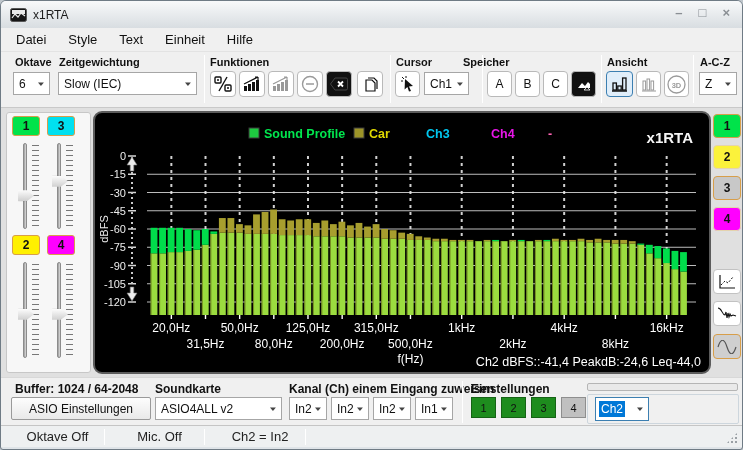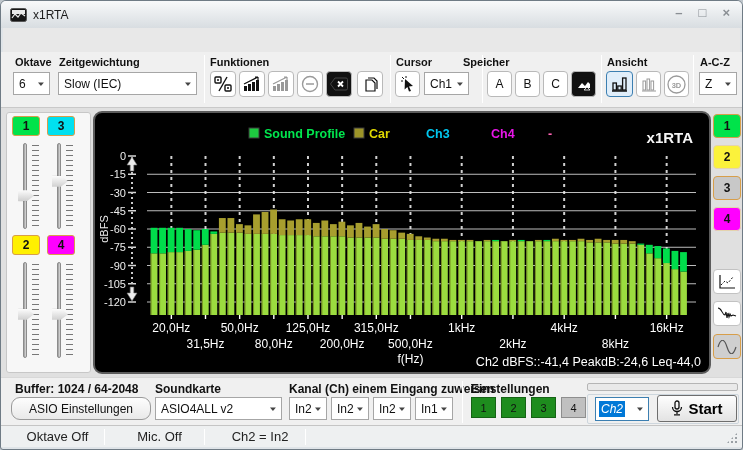--- a/index.html
+++ b/index.html
@@ -42,31 +42,31 @@
   svg text{font-family:"Liberation Sans",sans-serif;}
   .rightstrip .rbtn{position:absolute;left:712px;width:28px;height:24px;border-radius:4px;border:1px solid #e4d3ae;
         font-size:12px;font-weight:bold;color:#111;display:flex;align-items:center;justify-content:center;}
   .rbtn.gold{border:1px solid #d79e4a;}
   .ibtn{position:absolute;left:712px;width:28px;height:25px;background:#fff;border:1px solid #c2c2c2;border-radius:4px;
         display:flex;align-items:center;justify-content:center;}
   .ibtn.active{background:#cfcfcf;border:1px solid #d79e4a;}
   
   .bottompanel{position:absolute;left:0;top:376px;width:100%;height:48px;background:#f0f0f0;border-top:1px solid #d8d8d8;}
   .blabel{position:absolute;font-size:12px;font-weight:bold;color:#111;top:4px;white-space:nowrap;}
-  .button{position:absolute;background:linear-gradient(#fdfdfd,#e9e9e9);border:1px solid #9a9a9a;border-radius:9px;
+  .button{position:absolute;background:linear-gradient(#fdfdfd,#e9e9e9);border:1px solid #9a9a9a;border-radius:2px;
         font-size:12px;color:#111;display:flex;align-items:center;justify-content:center;}
   .vsep{position:absolute;top:3px;height:42px;width:1px;background:#d4d4d4;border-right:1px solid #fff;}
   .lvl{position:absolute;width:25px;height:21px;top:19px;background:#c0c0c0;border:1px solid #8e8e8e;
         font-size:11px;color:#111;display:flex;align-items:center;justify-content:center;}
   .lvl.on{background:#1e8c1e;border-color:#156315;}
   .progress{position:absolute;left:586px;top:5px;width:151px;height:8px;background:#e9e9e9;border:1px solid #b5b5b5;border-radius:2px;}
   .recgroup{position:absolute;left:586px;top:16px;width:152px;height:30px;border:1px solid #cdd6dd;border-radius:2px;}
   .chsel{position:absolute;left:594px;top:19px;width:54px;height:24px;background:#fff;border:1px solid #3c7fb1;
         display:flex;align-items:center;padding:0 14px 0 3px;font-size:12px;}
-  .chsel .hl{background:#0078d7;color:#fff;padding:1px 2px;font-style:italic;}
+  .chsel .hl{background:#0078d7;color:#fff;padding:1px 2px;}
   .chsel .arr{position:absolute;right:3px;top:50%;transform:translateY(-54%) scaleY(.62);font-size:10px;color:#444;}
   .startbtn{position:absolute;left:656px;top:17px;width:80px;height:27px;background:linear-gradient(#fefefe,#e3e3e3);
         border:1px solid #6e6e6e;border-radius:3px;display:flex;align-items:center;justify-content:center;gap:5px;
         font-size:15px;font-weight:bold;color:#000;}
   
   .statusbar{position:absolute;left:0;top:424px;width:100%;height:22px;background:#eef0f1;border-top:1px solid #c5c5c5;
         display:flex;align-items:center;font-size:13px;color:#222;}
   .spanel{padding-left:10px;white-space:nowrap;}
   .ssep{width:1px;height:16px;background:#b9b9b9;border-right:1px solid #fff;}
   .grip{position:absolute;right:4px;bottom:3px;width:12px;height:12px;
@@ -85,20 +85,27 @@
       <path d="M2 10 L5 6 L8 9 L11 5 L15 8" stroke="#e9e9e9" stroke-width="1.2" fill="none"></path>
     </svg>
     <span class="title">x1RTA</span>
     <div class="winbtns">
       <span>–</span>
       <span>□</span>
       <span>×</span>
     </div>
   </div>
 
+  <div class="menubar">
+    <span class="menuitem">Datei</span>
+    <span class="menuitem">Style</span>
+    <span class="menuitem">Text</span>
+    <span class="menuitem">Einheit</span>
+    <span class="menuitem">Hilfe</span>
+  </div>
 
   <div class="toolbar">
     <span class="tlabel" style="left:14px">Oktave</span>
     <div class="sel" style="left:12px;top:20px;width:37px">
       <span>6</span>
         <span class="arr">▼</span>
     </div>
     <span class="tlabel" style="left:58px">Zeitgewichtung</span>
     <div class="sel" style="left:57px;top:20px;width:139px">
       <span>Slow (IEC)</span>
@@ -569,27 +576,20 @@
     <div class="lvl on" style="left:500px">2</div>
     <div class="lvl on" style="left:530px">3</div>
     <div class="lvl" style="left:560px">4</div>
 
     <div class="progress"></div>
     <div class="recgroup"></div>
     <div class="chsel">
       <span class="hl">Ch2</span>
         <span class="arr">▼</span>
     </div>
-    <div class="startbtn">
-      <svg width="12" height="17" viewBox="0 0 12 17">
-        <rect x="4" y="1" width="4" height="8" rx="2" fill="none" stroke="#111" stroke-width="1.3"></rect>
-        <path d="M1.5 7 a4.5 4.5 0 0 0 9 0 M6 11.5 V14 M3 14.8 H9" stroke="#111" stroke-width="1.3" fill="none"></path>
-      </svg>
-      <span>Start</span>
-    </div>
   </div>
 
   <div class="statusbar">
     <div class="spanel" style="width:103px">Oktave Off</div>
     <div class="ssep"></div>
     <div class="spanel" style="width:99px">Mic. Off</div>
     <div class="ssep"></div>
     <div class="spanel" style="width:100px">Ch2 = In2</div>
     <div class="ssep"></div>
     <div class="grip"></div>

